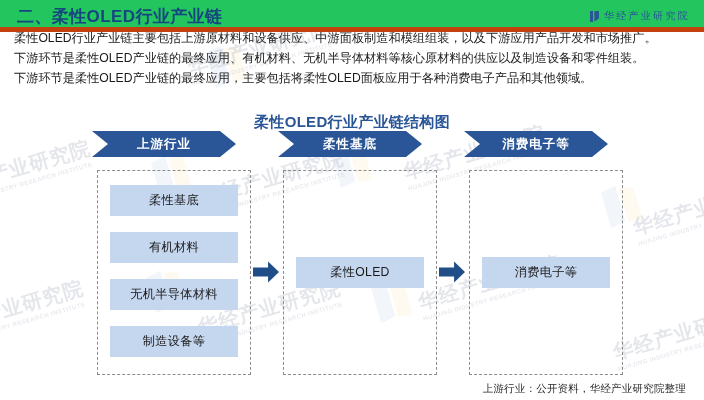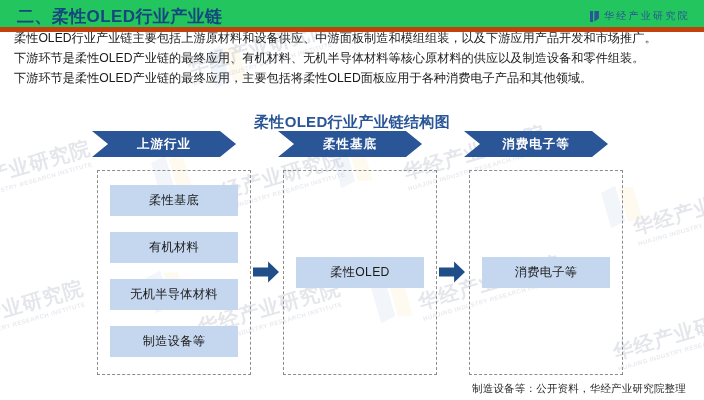--- a/index.html
+++ b/index.html
@@ -219,15 +219,15 @@
     </div>
 
     <div class="arrow" style="left:253px; top:133px;">
         <i></i>
       </div>
     <div class="arrow" style="left:439px; top:133px;">
         <i></i>
       </div>
   </div>
 
-  <div class="source">制造设备等：公开资料，华经产业研究院整理</div>
+  <div class="source">上游行业：公开资料，华经产业研究院整理</div>
 
 </div>
 
 </body></html>

